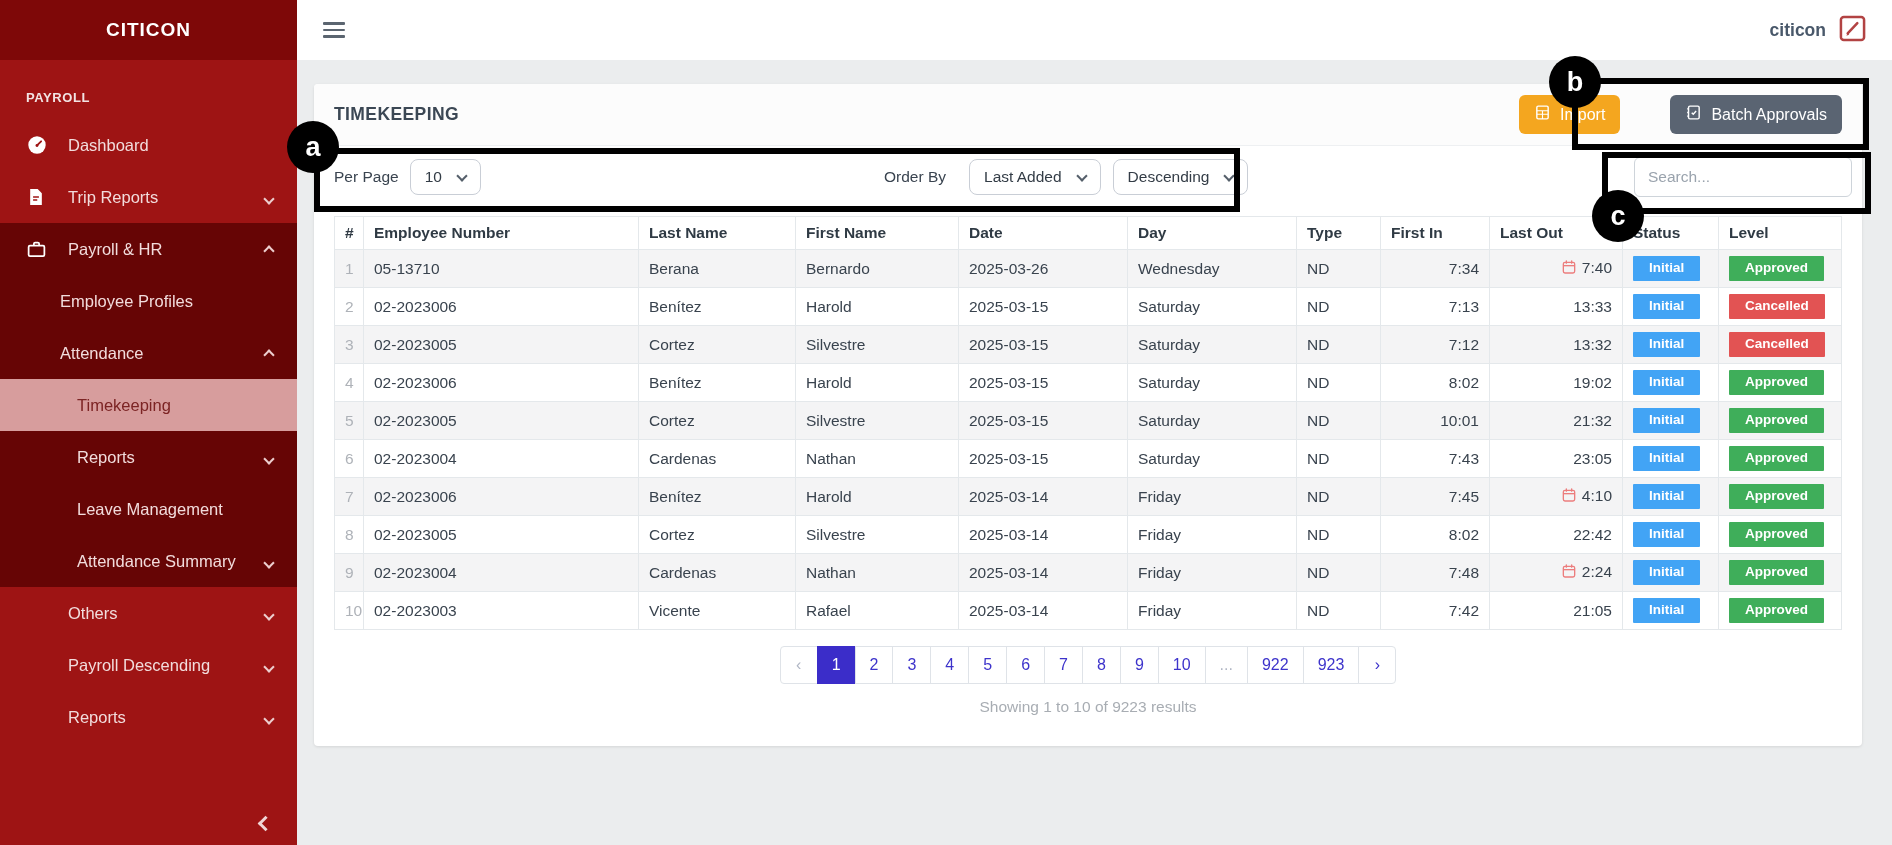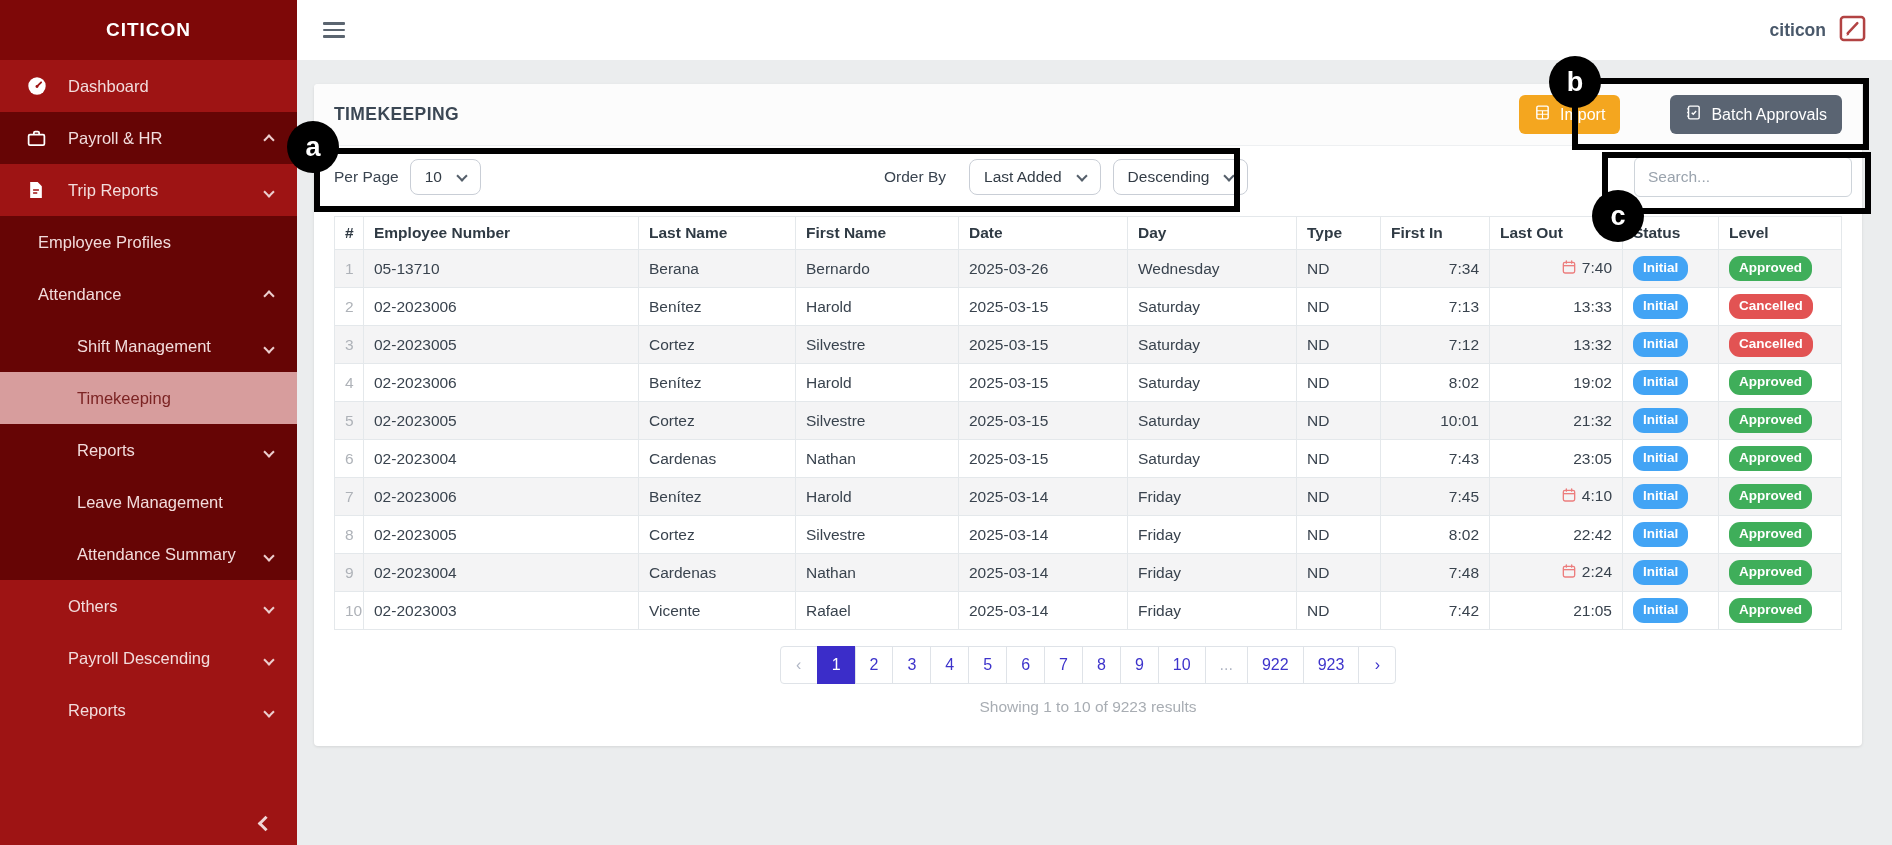--- a/index.html
+++ b/index.html
@@ -23,21 +23,21 @@
   .section-label {
     padding:30px 0 14px 26px; font-size:13px; font-weight:bold;
     color:#f2e3e3; letter-spacing:.6px;
   }
   .menu-item {
     height:52px; display:flex; align-items:center; position:relative;
     color:#f2dcdc; font-size:16.5px; cursor:pointer;
   }
   .menu-item .mi-icon { position:absolute; left:26px; width:22px; display:flex; color:#fff; }
   .menu-item.lvl1 { padding-left:68px; }
-  .menu-item.lvl2 { padding-left:38px; }
+  .menu-item.lvl2 { padding-left:60px; }
   .menu-item.lvl3 { padding-left:77px; }
   .menu-item.grouped { background:#660505; }
   .menu-item.active { background:#d79d9d; color:#7c2424; }
   .menu-item .chev-wrap { position:absolute; right:24px; color:#edcfcf; }
   .chev { display:inline-block; width:8px; height:8px;
           border-right:2px solid currentColor; border-bottom:2px solid currentColor;
           transform:rotate(45deg); }
   .chev.up { transform:rotate(-135deg); margin-top:5px; }
   .chev.left { transform:rotate(135deg); width:11px; height:11px; border-width:3px; }
   .collapse-btn { position:absolute; bottom:12px; right:26px; color:#f0d6d6; cursor:pointer; }
@@ -72,21 +72,21 @@
   .search-input::placeholder { color:#9aa3ad; }
 
   
   table { width:100%; border-collapse:collapse; table-layout:fixed; margin-top:8px; font-size:15.5px; }
   th, td { border:1px solid #e4e8eb; padding:6px 10px; text-align:left;
     white-space:nowrap; overflow:hidden; line-height:20px; }
   th { font-weight:bold; color:#2f3a44; }
   tbody tr:nth-child(odd) td { background:#f4f4f5; }
   td.num { color:#aeb2b8; }
   td.right { text-align:right; }
-  .badge { display:inline-block; padding:2px 10px 3px; border-radius:11px; color:#fff;
+  .badge { display:inline-block; padding:2px 16px 3px; border-radius:1px; color:#fff;
     font-weight:bold; font-size:13.5px; }
   .cal { display:inline-block; vertical-align:-2px; margin-right:5px; }
 
   
   .pagination { display:flex; width:fit-content; margin:16px auto 0; }
   .page-cell { border:1px solid #dfe3e8; margin-left:-1px; background:#fff; color:#3d33cb;
     font-size:16px; padding:9px 14px; min-width:38px; text-align:center; cursor:pointer; }
   .page-cell:first-child { border-radius:4px 0 0 4px; margin-left:0; }
   .page-cell:last-child { border-radius:0 4px 4px 0; }
   .page-cell.active { background:#3b2dc9; border-color:#3b2dc9; color:#fff; }
@@ -100,61 +100,58 @@
     justify-content:center; z-index:50; font-family:"Liberation Sans", sans-serif; }
 </style>
 </head>
 <body>
 
 <div class="app">
 
   <aside class="sidebar">
     <div class="sidebar-header">CITICON</div>
     <nav>
+      <div class="section-label">PAYROLL</div>
       <div id="menu">
           <div class="menu-item lvl1">
             <span class="mi-icon">
               <svg viewBox="0 0 24 24" width="22" height="22">
                 <circle cx="12" cy="12" r="9.5" fill="currentColor"></circle>
                 <path d="M12 12.5 L16.5 8" stroke="#9e1414" stroke-width="2" stroke-linecap="round"></path>
                 <circle cx="12" cy="12.5" r="1.6" fill="#9e1414"></circle>
               </svg>
             </span>
             <span>Dashboard</span>
           </div>
+          <div class="menu-item lvl1">
+            <span class="mi-icon">
+              <svg viewBox="0 0 24 24" width="20" height="20">
+                <path d="M5 2.5h9l5 5V21.5H5z" fill="currentColor"></path>
+                <path d="M8.5 12h7M8.5 15.5h5" stroke="#9e1414" stroke-width="1.8"></path>
+              </svg>
+            </span>
+            <span>Trip Reports</span>
+            <span class="chev-wrap"><span class="chev "></span></span>
+          </div>
           <div class="menu-item lvl1 grouped">
             <span class="mi-icon">
               <svg viewBox="0 0 24 24" width="21" height="21">
                 <rect x="3" y="7.5" width="18" height="12" rx="1.5" fill="none" stroke="currentColor" stroke-width="2"></rect>
                 <path d="M9 7.5V5.5a1.5 1.5 0 0 1 1.5-1.5h3A1.5 1.5 0 0 1 15 5.5v2" fill="none" stroke="currentColor" stroke-width="2"></path>
               </svg>
             </span>
             <span>Payroll &amp; HR</span>
             <span class="chev-wrap"><span class="chev up"></span></span>
           </div>
-          <div class="menu-item lvl1">
-            <span class="mi-icon">
-              <svg viewBox="0 0 24 24" width="20" height="20">
-                <path d="M5 2.5h9l5 5V21.5H5z" fill="currentColor"></path>
-                <path d="M8.5 12h7M8.5 15.5h5" stroke="#9e1414" stroke-width="1.8"></path>
-              </svg>
-            </span>
-            <span>Trip Reports</span>
-            <span class="chev-wrap"><span class="chev "></span></span>
-          </div>
           <div class="menu-item lvl2 grouped">
             <span>Employee Profiles</span>
           </div>
           <div class="menu-item lvl2 grouped">
             <span>Attendance</span>
             <span class="chev-wrap"><span class="chev up"></span></span>
-          </div>
-          <div class="menu-item lvl3 grouped">
-            <span>Shift Management</span>
-            <span class="chev-wrap"><span class="chev "></span></span>
           </div>
           <div class="menu-item lvl3 grouped active">
             <span>Timekeeping</span>
           </div>
           <div class="menu-item lvl3 grouped">
             <span>Reports</span>
             <span class="chev-wrap"><span class="chev "></span></span>
           </div>
           <div class="menu-item lvl3 grouped">
             <span>Leave Management</span>

